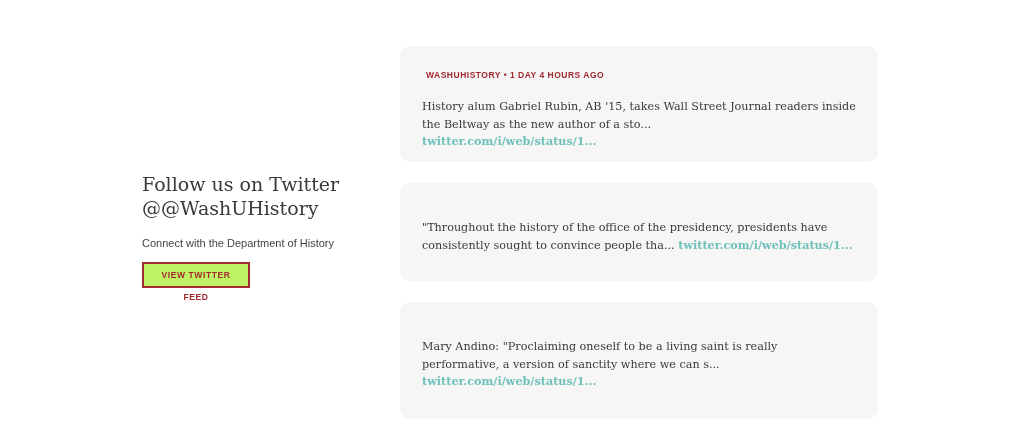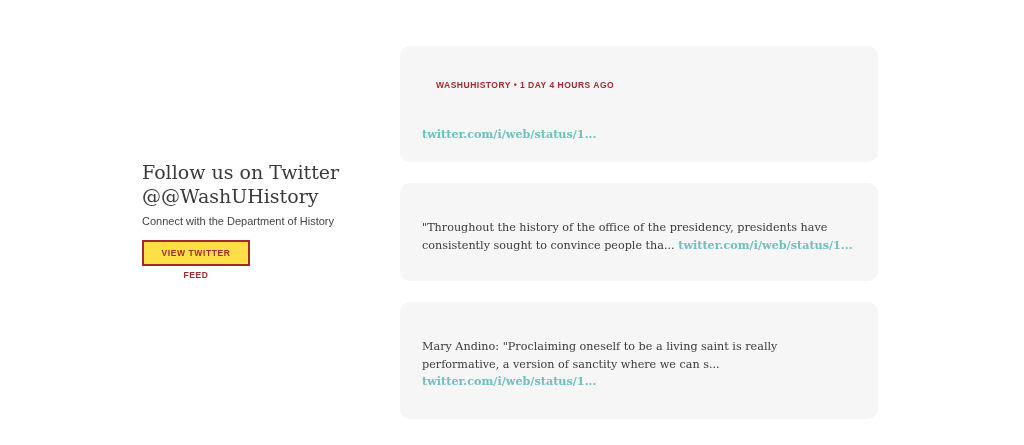--- a/index.html
+++ b/index.html
@@ -9,43 +9,43 @@
     }
     body {
       width: 1024px;
       height: 445px;
       position: relative;
       overflow: hidden;
     }
     .intro {
       position: absolute;
       left: 142px;
-      top: 160px;
+      top: 172px;
       width: 240px;
     }
     .intro-title {
       font-family: "DejaVu Serif", serif;
       font-size: 19px;
       line-height: 24px;
       color: #3a3a3a;
       margin: 0;
       font-weight: normal;
     }
     .intro-sub {
       font-family: "Liberation Sans", sans-serif;
       font-size: 11px;
       color: #444;
-      margin: 6px 0 0 0;
+      margin: 16px 0 0 0;
       line-height: 14px;
     }
     .feed-btn {
       display: inline-block;
       margin-top: 12px;
       border: 2px solid #a12a2f;
-      background: #fde047;
+      background: #bef264;
       color: #a12a2f;
       font-family: "Liberation Sans", sans-serif;
       font-weight: bold;
       font-size: 8.5px;
       letter-spacing: 0.6px;
       padding: 0 7px;
       height: 22px;
       line-height: 22px;
       width: 90px;
       text-align: center;
@@ -60,21 +60,21 @@
       box-sizing: border-box;
       padding: 19px 22px 0 22px;
     }
     .card-meta {
       font-family: "Liberation Sans", sans-serif;
       font-weight: bold;
       font-size: 8.5px;
       letter-spacing: 0.5px;
       color: #a12a2f;
       line-height: 12px;
-      margin: 14px;
+      margin: 4px;
     }
     .card-body {
       font-family: "DejaVu Serif", serif;
       font-size: 11.2px;
       line-height: 17.5px;
       color: #3a3a3a;
       margin: 17px 0 0 0;
     }
     .card-link {
       color: #6fc1bb;
@@ -90,21 +90,21 @@
     <span>Follow us on Twitter</span><br>
     <span>@@WashUHistory</span>
   </h2>
   <p class="intro-sub">Connect with the Department of History</p>
   <div class="feed-btn">VIEW TWITTER FEED</div>
 </div>
 
 <div class="card" style="top:46px; height:116px;">
   <p class="card-meta">WASHUHISTORY • 1 DAY 4 HOURS AGO</p>
   <p class="card-body">
-    <br>
+    <span>History alum Gabriel Rubin, AB '15, takes Wall Street Journal readers inside the Beltway as the new author of a sto...</span><br>
     <a class="card-link">twitter.com/i/web/status/1...</a>
   </p>
 </div>
 
 <div class="card" style="top:183px; height:98px;">
   <p class="card-body">
     <span>"Throughout the history of the office of the presidency, presidents have consistently sought to convince people tha...</span>
     <a class="card-link">twitter.com/i/web/status/1...</a>
   </p>
 </div>

